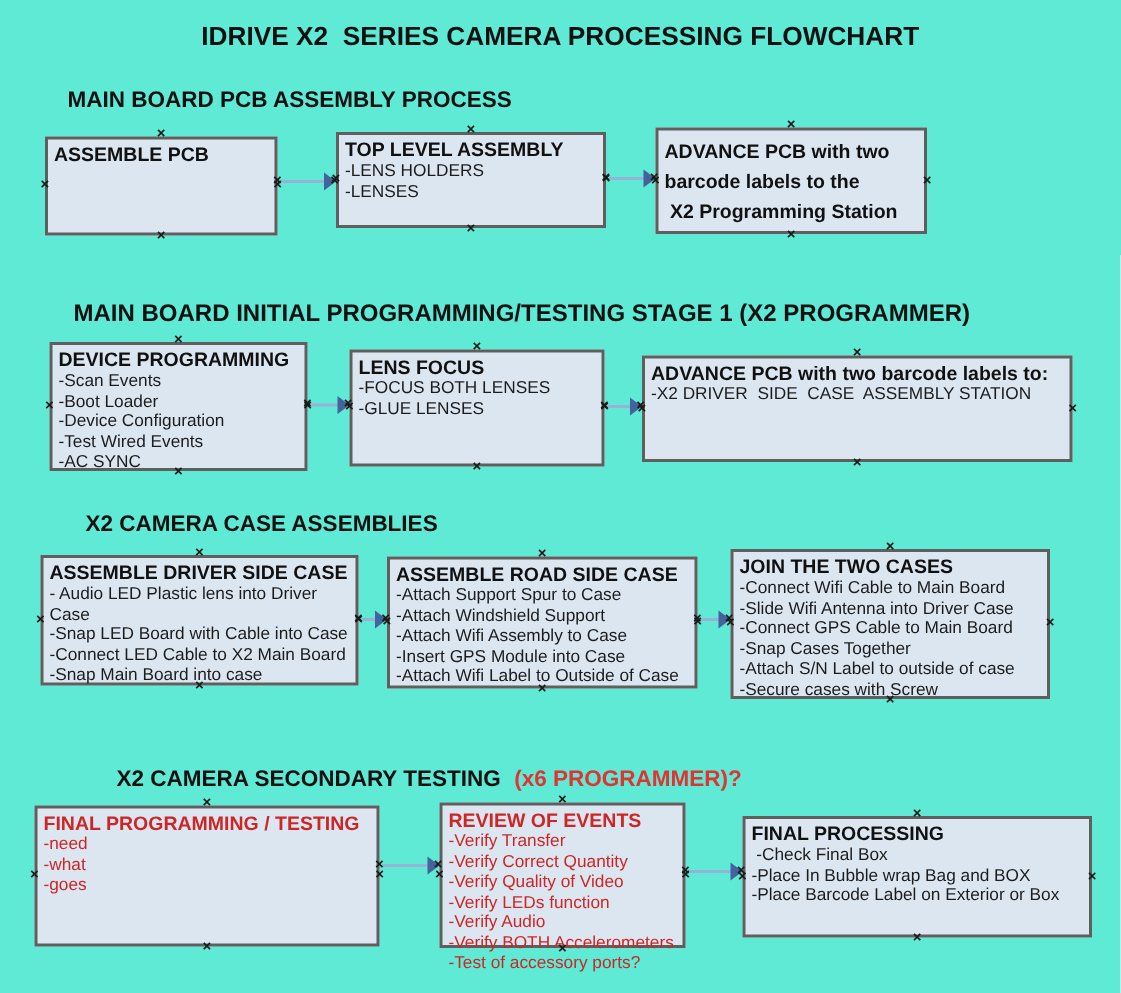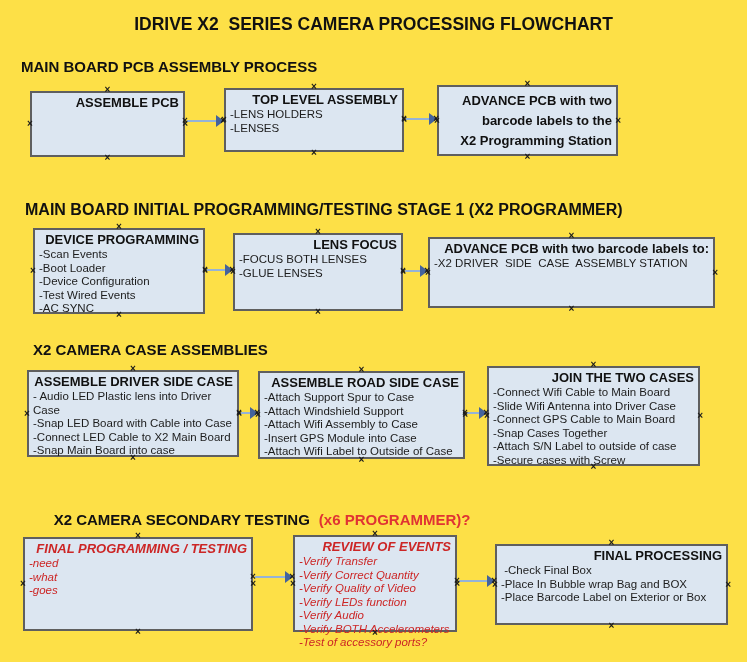--- a/index.html
+++ b/index.html
@@ -1,43 +1,42 @@
 <!DOCTYPE html>
 <html style="--box-fill: #dce6f1; --box-border: #5f5f5f; --arrow-line: #95b3d7; --arrow-head: #44639c; --red-text: #cc2626; --red-header: #e03333; --handle-color: #1a1a1a;"><head>
 <meta charset="utf-8">
 <style>
   html,body { margin:0; padding:0; background:#ffffff; }
   .canvas {
-    position:relative; width:747px; height:662px; background:#fde047;
+    position:relative; width:747px; height:662px; background:#5eead4;
     font-family:"Liberation Sans", sans-serif; overflow:hidden;
   }
   .title {
     position:absolute; top:14px; left:0; width:100%; text-align:center;
     font-size:17.5px; font-weight:bold; color:#111; white-space:pre;
   }
   .sec-header {
-    position:absolute; font-size:15px; font-weight:bold; color:#111; white-space:pre;
+    position:absolute; font-size:15px; font-weight:bold; color:#111; white-space:pre;margin-left:24px;
   }
   .sec-header.small { font-size:16px; }
   .sec-header .red { color:var(--red-header); margin-left:9px; }
   .box {
     position:absolute; box-sizing:border-box;
     background:var(--box-fill); border:2px solid var(--box-border);
     padding:2px 4px; overflow:visible;
   }
   .box-title {
     font-size:13px; font-weight:bold; line-height:16px; color:#111;
     white-space:pre-wrap;
-    text-align:right;
   }
   .box.tall .box-title { line-height:20px; padding-top:2px; }
   .box-line {
     font-size:11.5px; line-height:13.5px; color:#1c1c1c; white-space:pre-wrap;
   }
-  .red-box .box-title, .red-box .box-line { color:var(--red-text);font-style:italic; }
+  .red-box .box-title, .red-box .box-line { color:var(--red-text); }
   .handle {
     position:absolute; font-size:10px; line-height:8px; font-weight:bold;
     color:var(--handle-color); z-index:3; pointer-events:none;
   }
   .h-top    { top:-7px; left:50%; transform:translateX(-50%); }
   .h-bottom { bottom:-7px; left:50%; transform:translateX(-50%); }
   .h-left   { left:-5px; top:50%; transform:translateY(-50%); }
   .h-right  { right:-5px; top:50%; transform:translateY(-50%); }
   .arrow { position:absolute; height:12px; z-index:2; }
   .arrow .line {

